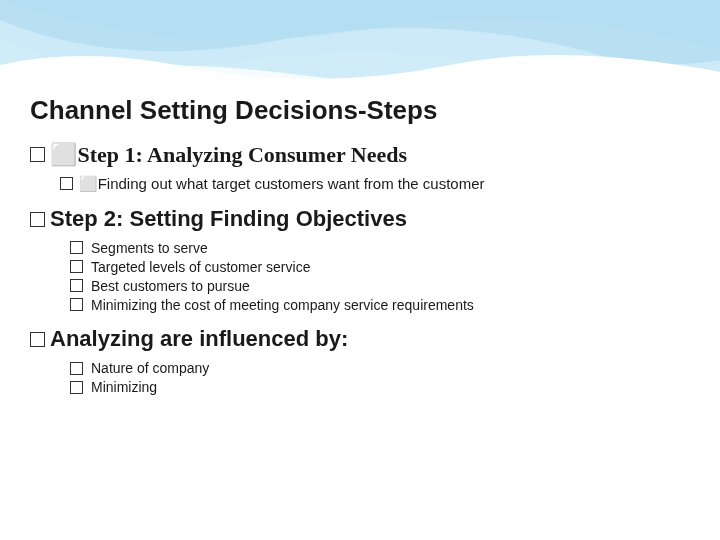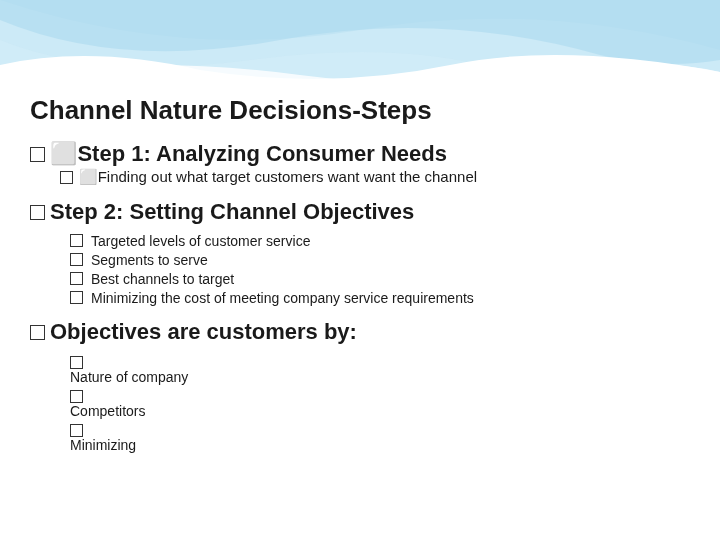--- a/index.html
+++ b/index.html
@@ -46,21 +46,22 @@
       font-weight: bold;
       color: #1a1a1a;
       margin-bottom: 14px;
       font-family: Arial, sans-serif;
     }
 
     .step-heading-large {
       font-size: 22px;
       font-weight: bold;
       color: #1a1a1a;
-      font-family: Liberation Sans, sans-serif;
+      margin-bottom: 6px;
+      font-family: Liberation Serif, serif;
     }
 
     .step-sub {
       font-size: 15px;
       color: #1a1a1a;
       margin-left: 30px;
       margin-bottom: 12px;
       font-family: Arial, sans-serif;
     }
 
@@ -108,21 +109,20 @@
       margin-left: 40px;
     }
 
     .influenced-item {
       display: flex;
       align-items: flex-start;
       font-size: 14px;
       color: #1a1a1a;
       margin-bottom: 3px;
       font-family: Arial, sans-serif;
-      flex-direction: column;
     }
 
     .open-square {
       display: inline-block;
       width: 13px;
       height: 13px;
       border: 1.5px solid #333;
       margin-right: 8px;
       margin-top: 2px;
       flex-shrink: 0;
@@ -140,68 +140,64 @@
     <path d="M0,20 Q120,70 280,40 Q440,10 600,55 Q660,70 720,60 L720,0 L0,0 Z" fill="#90cce8" opacity="0.6"></path>
     <path d="M0,40 Q100,80 250,60 Q400,40 500,70 Q600,90 720,75 L720,0 L0,0 Z" fill="#c8e8f5" opacity="0.5"></path>
 
     <path d="M0,65 Q90,45 200,70 Q330,90 450,65 Q560,42 720,72 L720,90 L0,90 Z" fill="#ffffff"></path>
     <path d="M0,75 Q150,55 300,75 Q450,95 600,70 Q660,58 720,72 L720,90 L0,90 Z" fill="#ffffff" opacity="0.8"></path>
   </svg>
 </div>
 
 <div class="content">
 
-  <div class="main-title">Channel Nature Decisions-Steps</div>
+  <div class="main-title">Channel Setting Decisions-Steps</div>
 
   <div>
     <div class="step-heading-large">
       <span style="display:inline-block;width:15px;height:15px;border:1.5px solid #333;margin-right:5px;vertical-align:middle;"></span><span style="vertical-align:middle;">⬜Step 1: Analyzing Consumer Needs</span>
     </div>
     <div class="step-sub">
-      <span style="display:inline-block;width:13px;height:13px;border:1.5px solid #333;margin-right:6px;vertical-align:middle;"></span><span style="vertical-align:middle;">⬜Finding out what target customers want want the channel</span>
+      <span style="display:inline-block;width:13px;height:13px;border:1.5px solid #333;margin-right:6px;vertical-align:middle;"></span><span style="vertical-align:middle;">⬜Finding out what target customers want from the customer</span>
     </div>
   </div>
 
   <div>
     <div class="step-heading-large2">
-      <span style="display:inline-block;width:15px;height:15px;border:1.5px solid #333;margin-right:5px;vertical-align:middle;"></span><span style="vertical-align:middle;">Step 2: Setting Channel Objectives</span>
+      <span style="display:inline-block;width:15px;height:15px;border:1.5px solid #333;margin-right:5px;vertical-align:middle;"></span><span style="vertical-align:middle;">Step 2: Setting Finding Objectives</span>
     </div>
     <div class="bullet-list">
       <div class="bullet-item">
         <span class="bullet-box"></span>
+        <span>Segments to serve</span>
+      </div>
+      <div class="bullet-item">
+        <span class="bullet-box"></span>
         <span>Targeted levels of customer service</span>
       </div>
       <div class="bullet-item">
         <span class="bullet-box"></span>
-        <span>Segments to serve</span>
-      </div>
-      <div class="bullet-item">
-        <span class="bullet-box"></span>
-        <span>Best channels to target</span>
+        <span>Best customers to pursue</span>
       </div>
       <div class="bullet-item">
         <span class="bullet-box"></span>
         <span>Minimizing the cost of meeting company service requirements</span>
       </div>
     </div>
   </div>
 
   <div>
     <div class="objectives-heading">
-      <span style="display:inline-block;width:15px;height:15px;border:1.5px solid #333;margin-right:5px;vertical-align:middle;"></span><span style="vertical-align:middle;">Objectives are customers by:</span>
+      <span style="display:inline-block;width:15px;height:15px;border:1.5px solid #333;margin-right:5px;vertical-align:middle;"></span><span style="vertical-align:middle;">Analyzing are influenced by:</span>
     </div>
     <div class="influenced-list">
       <div class="influenced-item">
         <span class="open-square"></span>
         <span>Nature of company</span>
       </div>
       <div class="influenced-item">
         <span class="open-square"></span>
-        <span>Competitors</span>
-      </div>
-      <div class="influenced-item">
-        <span class="open-square"></span>
         <span>Minimizing</span>
       </div>
     </div>
   </div>
 
 </div>
 
 </body></html>

